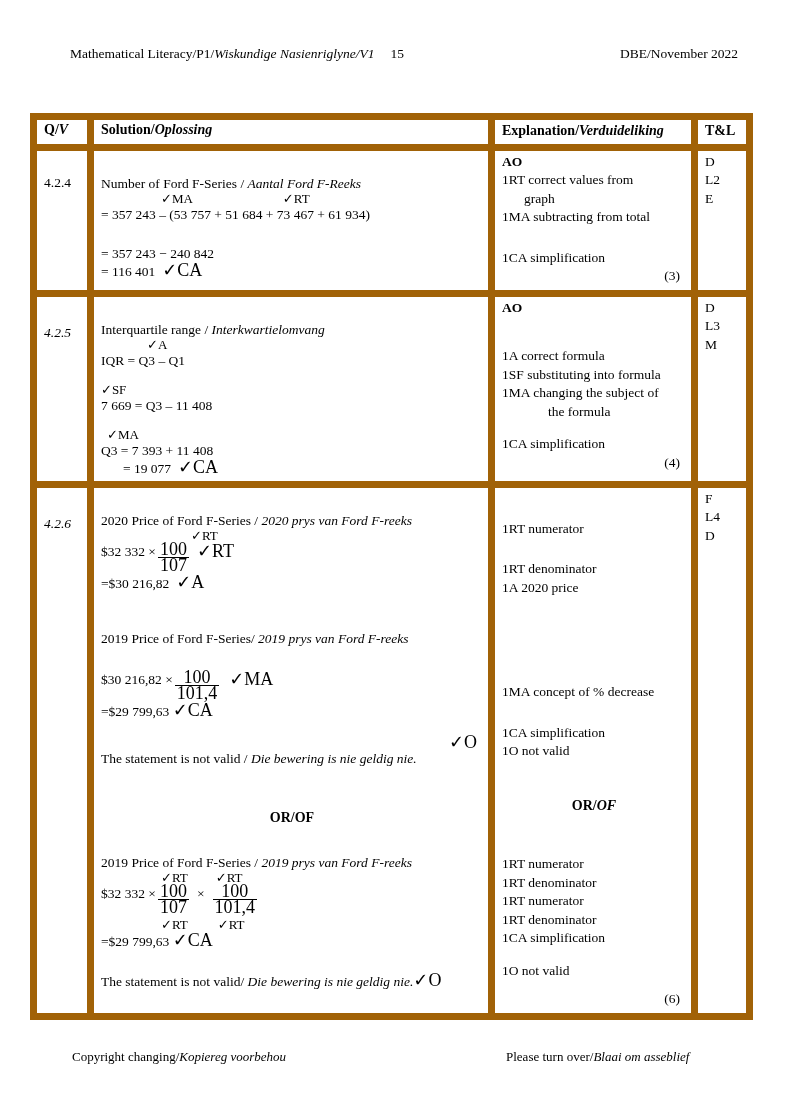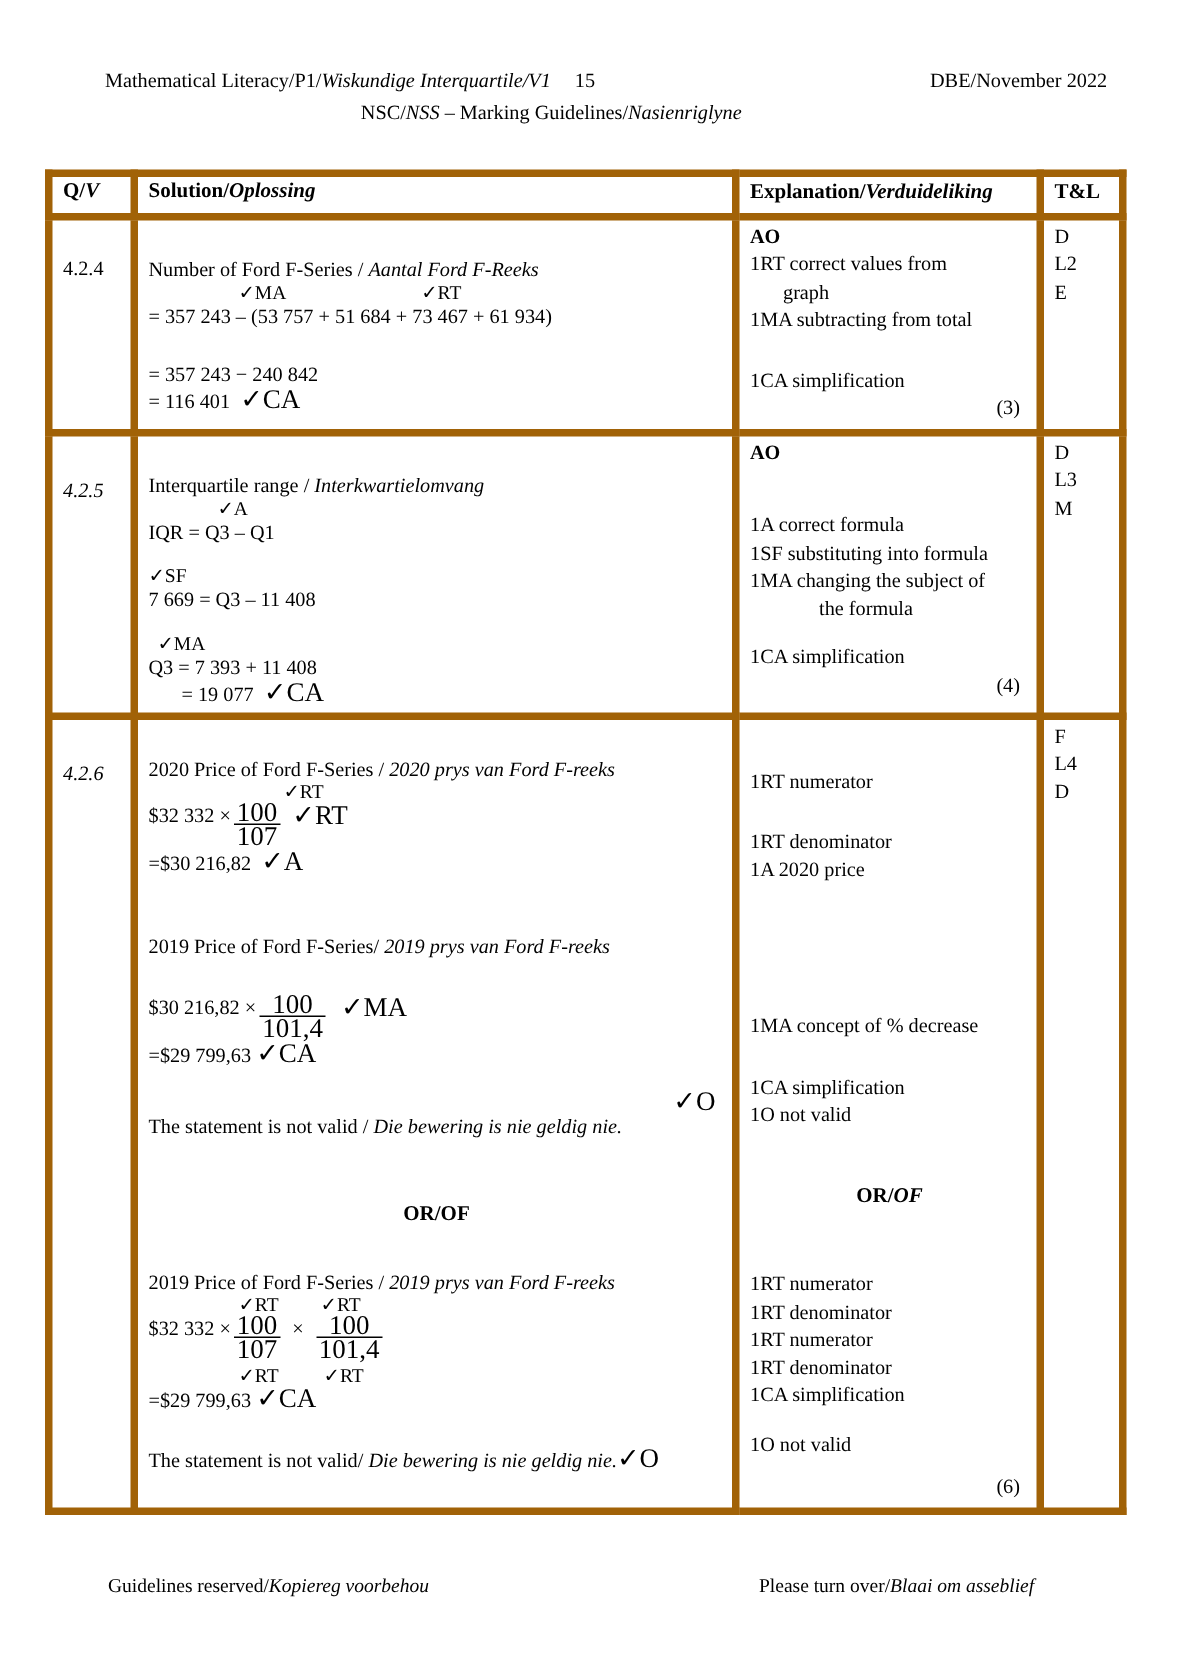--- a/index.html
+++ b/index.html
@@ -58,21 +58,21 @@
   .gtable {
     position: absolute;
     left: 30px;
     top: 113px;
     width: 716px;
     border-collapse: collapse;
     table-layout: fixed;
     font-size: 13.5px;
   }
   .gtable td, .gtable th {
-    border: 5px solid #a16207;
+    border: 7px solid #a16207;
     vertical-align: top;
     padding: 2px 5px 4px 7px;
     font-weight: normal;
     text-align: left;
     margin-left: 30px;
   }
   .gtable thead th {
     font-weight: bold;
     font-size: 14px;
     padding-top: 2px;
@@ -171,26 +171,23 @@
   }
 </style>
 </head>
 <body>
 
 <div class="page">
 
   <div class="pg-header">
     <div class="hdr-line1">
       <span class="hdr-left">Mathematical Literacy/P1/</span>
-        <span class="ital">Wiskundige Interquartile/V1</span>
+        <span class="ital">Wiskundige Nasienriglyne/V1</span>
       <span class="hdr-pageno">15</span>
       <span class="hdr-right">DBE/November 2022</span>
-    </div>
-    <div class="hdr-line2">
-      <span>NSC/</span><span class="ital">NSS</span><span> – Marking Guidelines/</span><span class="ital">Nasienriglyne</span>
     </div>
   </div>
 
   <table class="gtable">
     <colgroup>
       <col class="col-qv">
         <col class="col-sol">
         <col class="col-exp">
         <col class="col-tl">
     </colgroup>
@@ -333,17 +330,17 @@
           <div>F</div>
           <div>L4</div>
           <div>D</div>
         </td>
       </tr>
 
     </tbody>
   </table>
 
   <div class="pg-footer">
-    <div class="ft-left"><span>Guidelines reserved/</span><span class="ital">Kopiereg voorbehou</span></div>
+    <div class="ft-left"><span>Copyright changing/</span><span class="ital">Kopiereg voorbehou</span></div>
     <div class="ft-right"><span>Please turn over/</span><span class="ital">Blaai om asseblief</span></div>
   </div>
 
 </div>
 
 </body></html>

